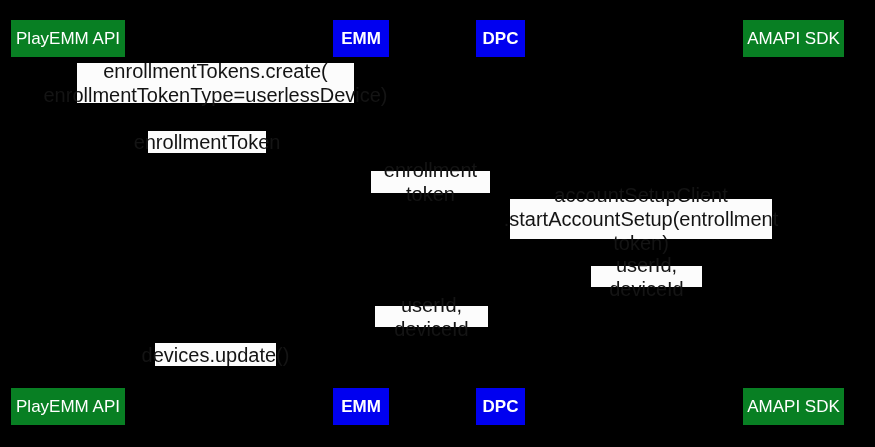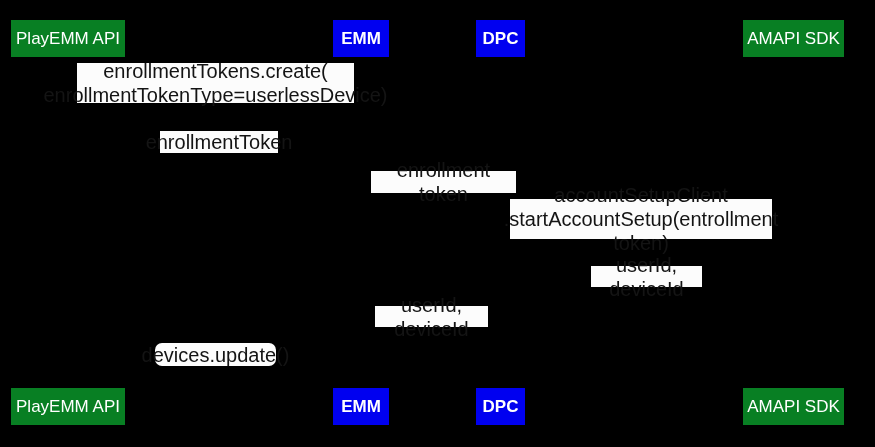--- a/index.html
+++ b/index.html
@@ -47,26 +47,26 @@
     font-size: 20px;
     line-height: 24px;
     text-align: center;
     white-space: pre-line;
     display: flex;
     align-items: center;
     justify-content: center;
   }
   
   .pos-m1 { left: 77px;  top: 63px;  width: 277px; height: 40px; }
-  .pos-m2 { left: 160px; top: 131px; width: 118px; height: 22px; }
-  .pos-m3 { left: 371px; top: 171px; width: 145px; height: 22px; }
+  .pos-m2 { left: 148px; top: 131px; width: 118px; height: 22px; }
+  .pos-m3 { left: 371px; top: 171px; width: 119px; height: 22px; }
   .pos-m4 { left: 510px; top: 199px; width: 262px; height: 40px; }
   .pos-m5 { left: 591px; top: 266px; width: 111px; height: 21px; }
   .pos-m6 { left: 375px; top: 306px; width: 113px; height: 21px; }
-  .pos-m7 { left: 155px; top: 343px; width: 121px; height: 23px; border-radius: 7px; }
+  .pos-m7 { left: 155px; top: 343px; width: 121px; height: 23px; }
 </style>
 </head>
 <body>
 
 <div class="canvas">
 
   <div class="actor green pos-a1t">PlayEMM API</div>
   <div class="actor blue pos-a2t">EMM</div>
   <div class="actor blue pos-a3t">DPC</div>
   <div class="actor green pos-a4t">AMAPI SDK</div>

